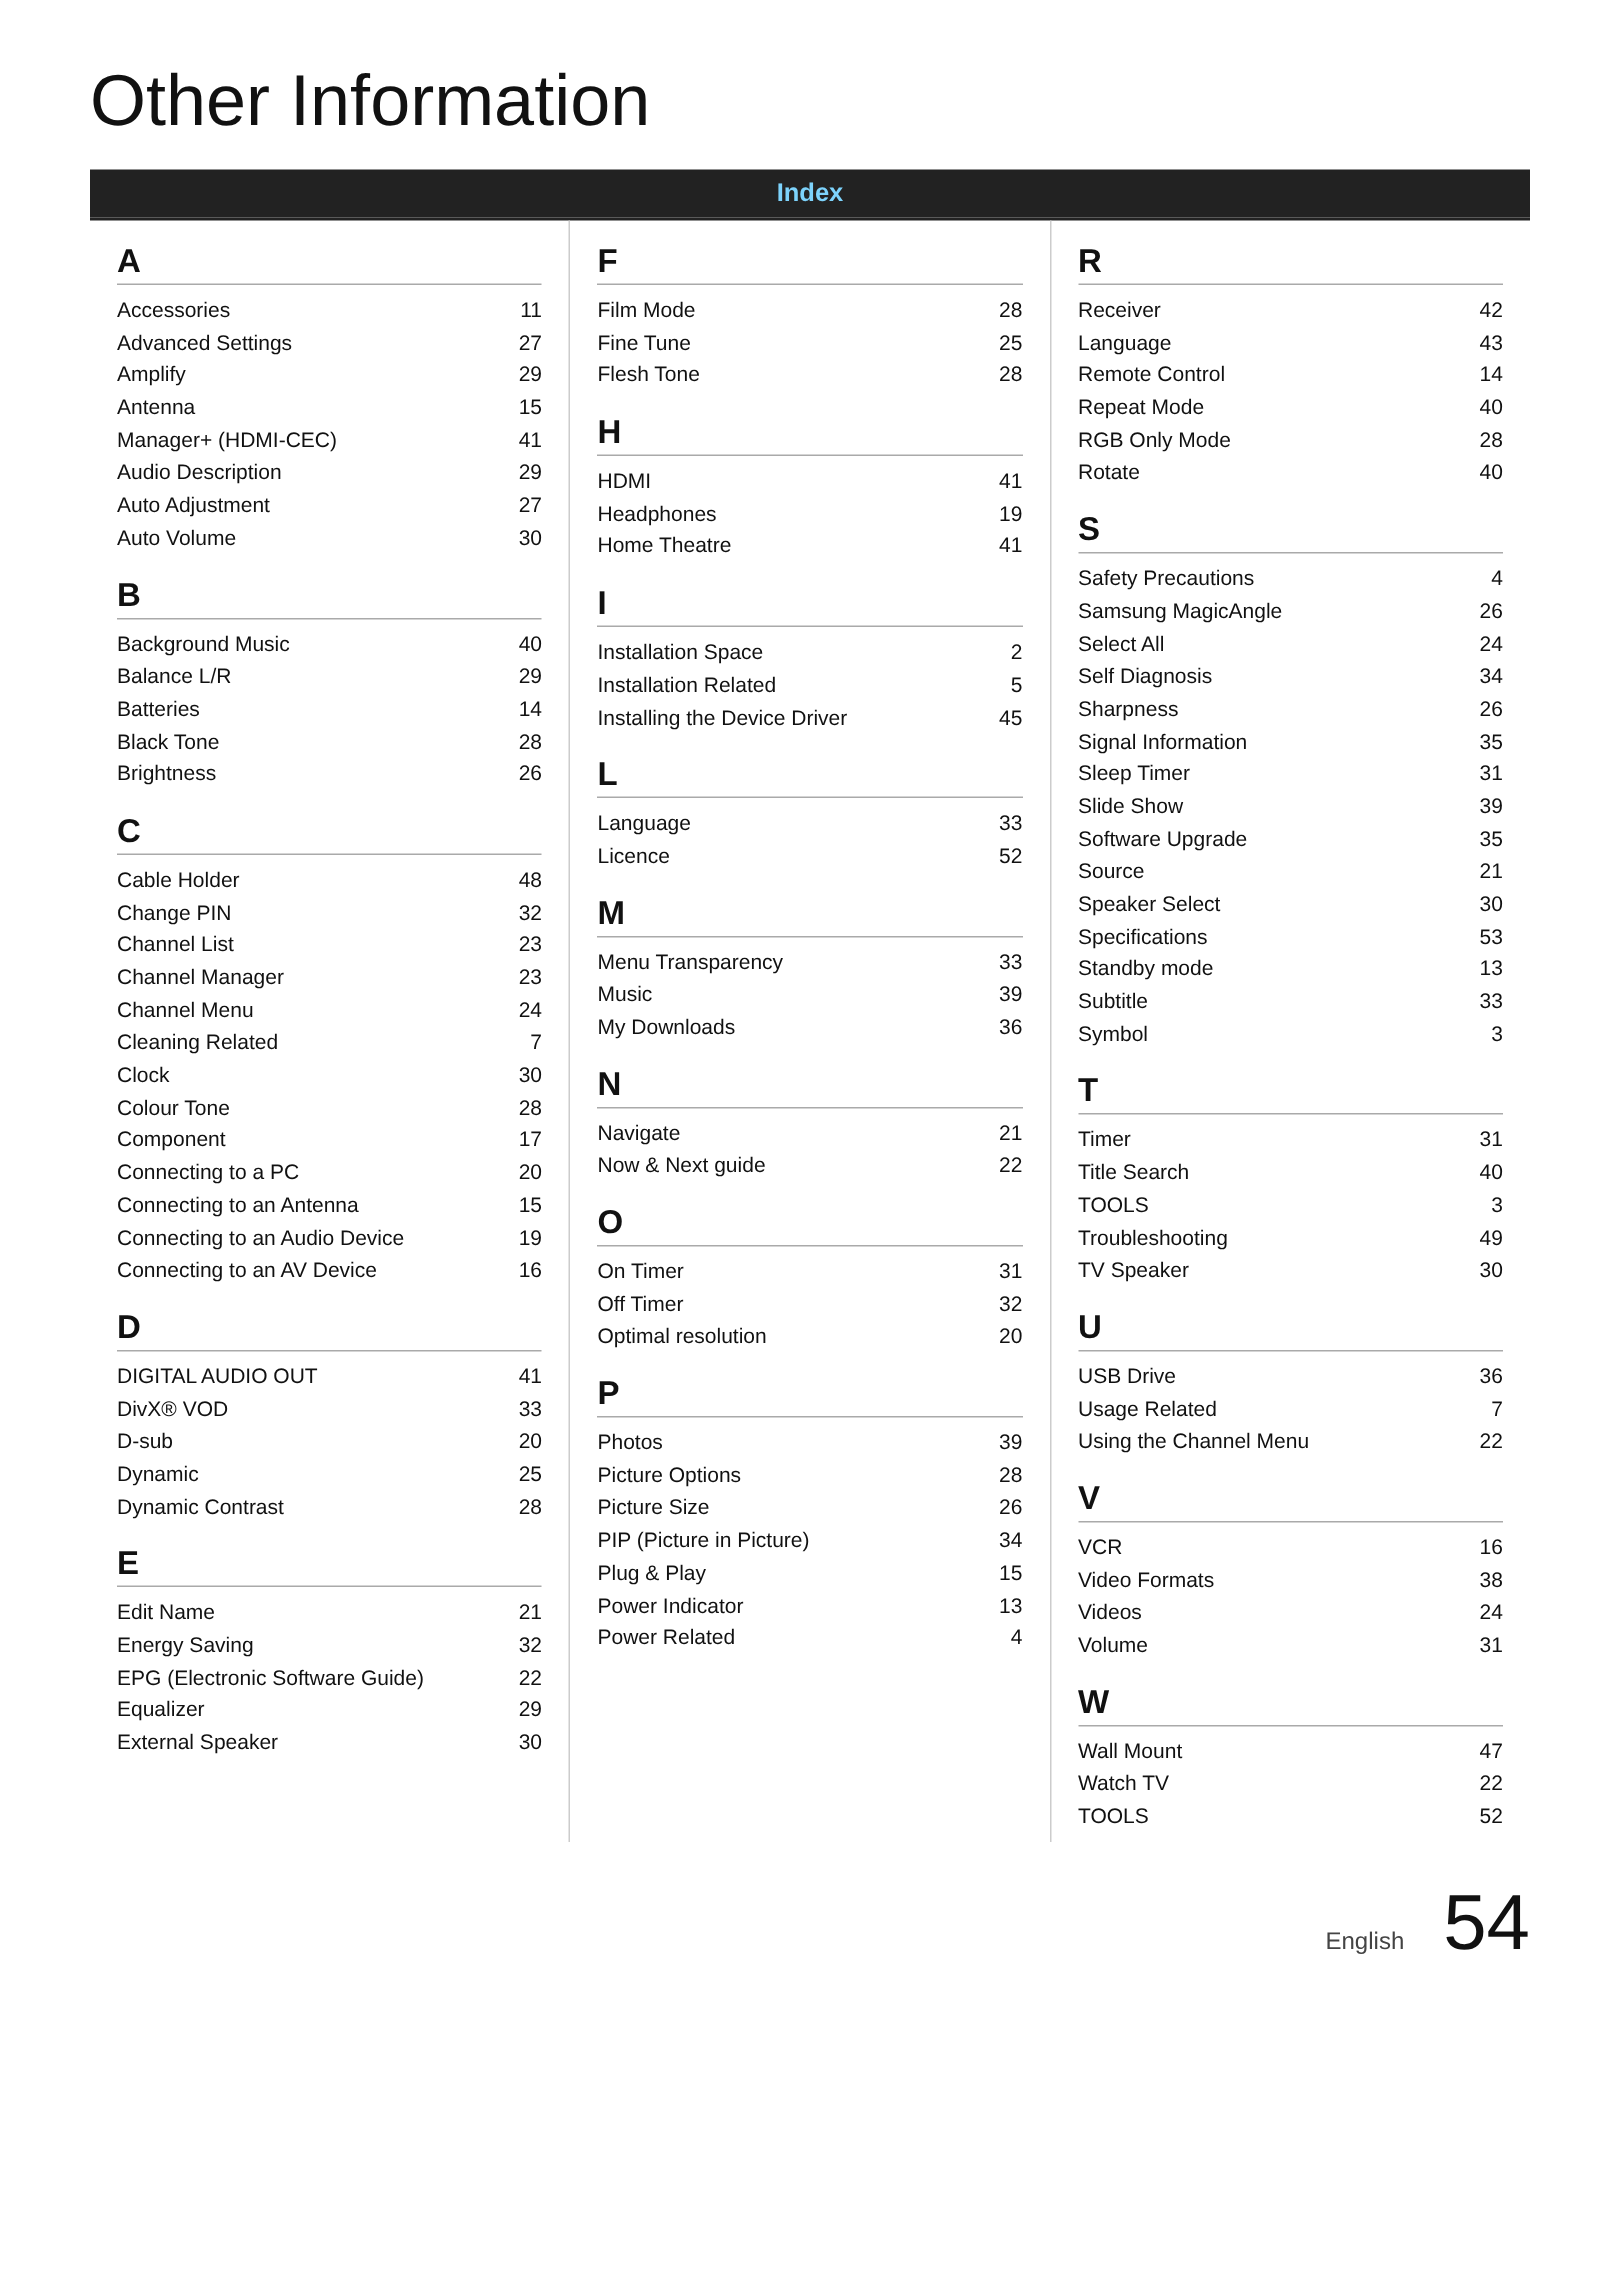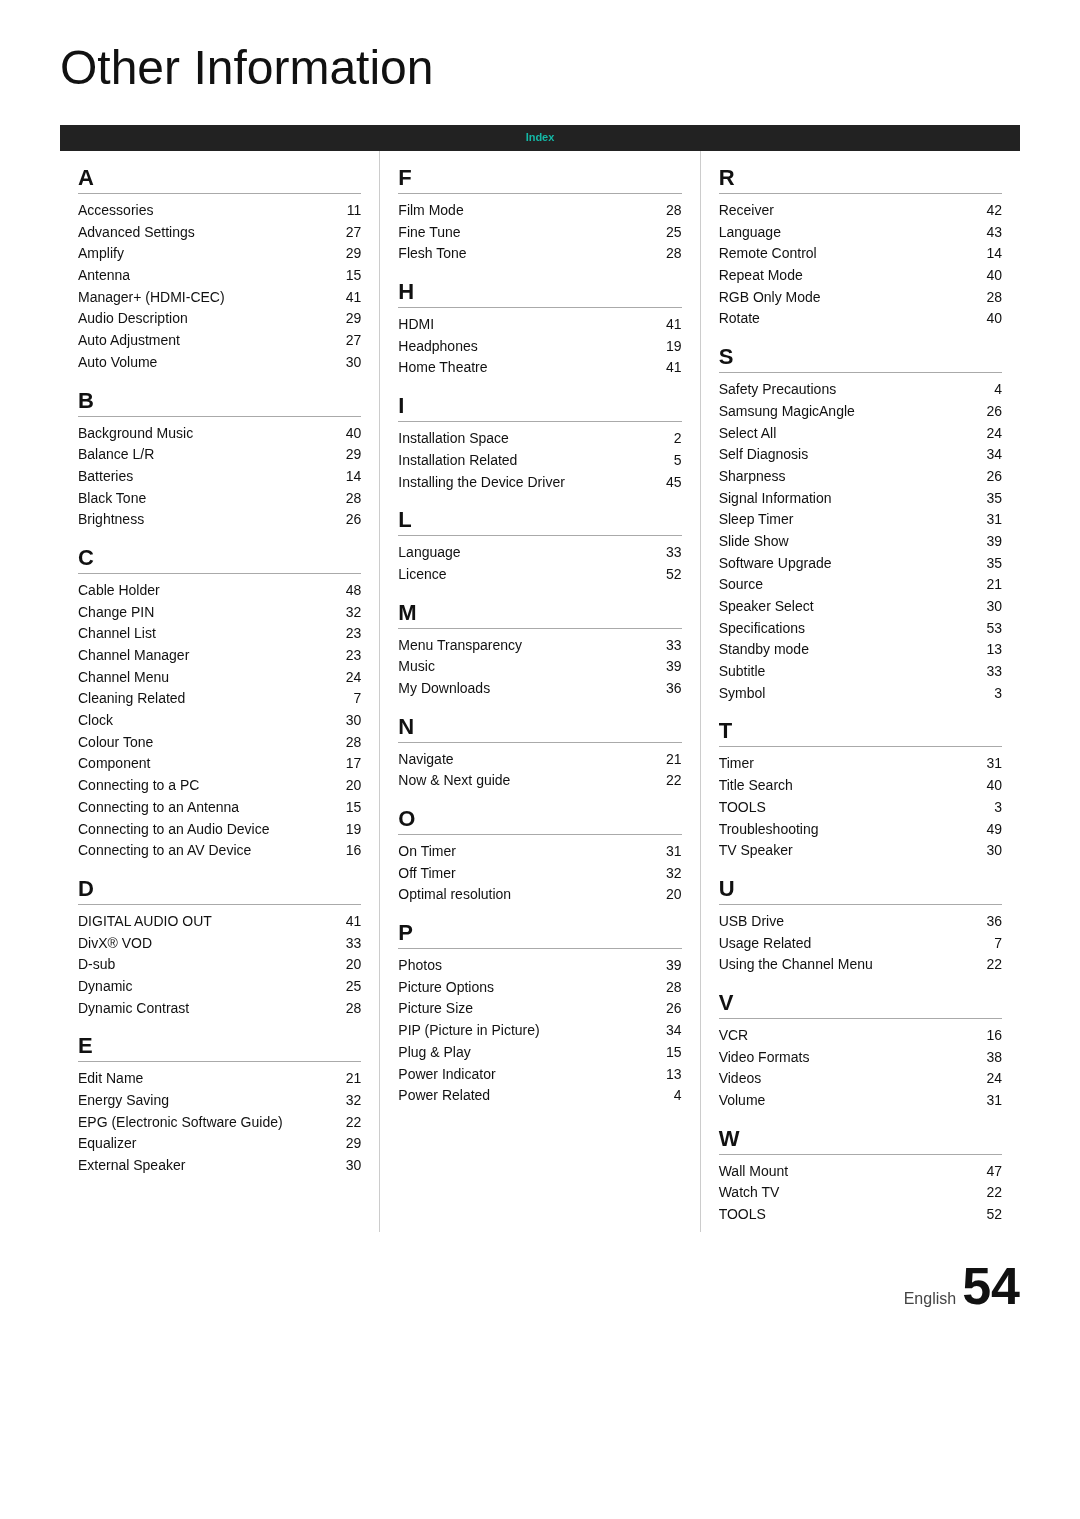--- a/index.html
+++ b/index.html
@@ -8,29 +8,29 @@
       background: #fff;
       color: #000;
       width: 1080px;
       min-height: 1519px;
       padding: 40px 60px 60px 60px;
       font-size: 15px;
     }
     h1.page-title {
       font-size: 48px;
       font-weight: 300;
-      margin-bottom: 30px;
+      margin-bottom: 18px;
       color: #111;
     }
     .index-header {
       background: #222;
-      color: #14b8a6;
+      color: #7dd3fc;
       text-align: center;
       padding: 6px 16px;
-      font-size: 11px;
+      font-size: 17px;
       font-weight: bold;
       margin-bottom: 0;
     }
     .columns-wrapper {
       display: flex;
       flex-direction: row;
       gap: 0;
       border-top: 2px solid #222;
     }
     .column {
@@ -67,29 +67,30 @@
     .entry-page {
       text-align: right;
       min-width: 22px;
     }
     .footer {
       display: flex;
       justify-content: flex-end;
       align-items: baseline;
       margin-top: 24px;
       padding-right: 0;
+      gap: 20px;
     }
     .footer-english {
       font-size: 16px;
       color: #444;
       margin-right: 6px;
     }
     .footer-page {
       font-size: 52px;
-      font-weight: bold;
+      font-weight: normal;
       color: #111;
       text-align: center;
     }
   </style>
 </head>
 <body>
 
 <h1 class="page-title">Other Information</h1>
 
 <div class="index-header">Index</div>

